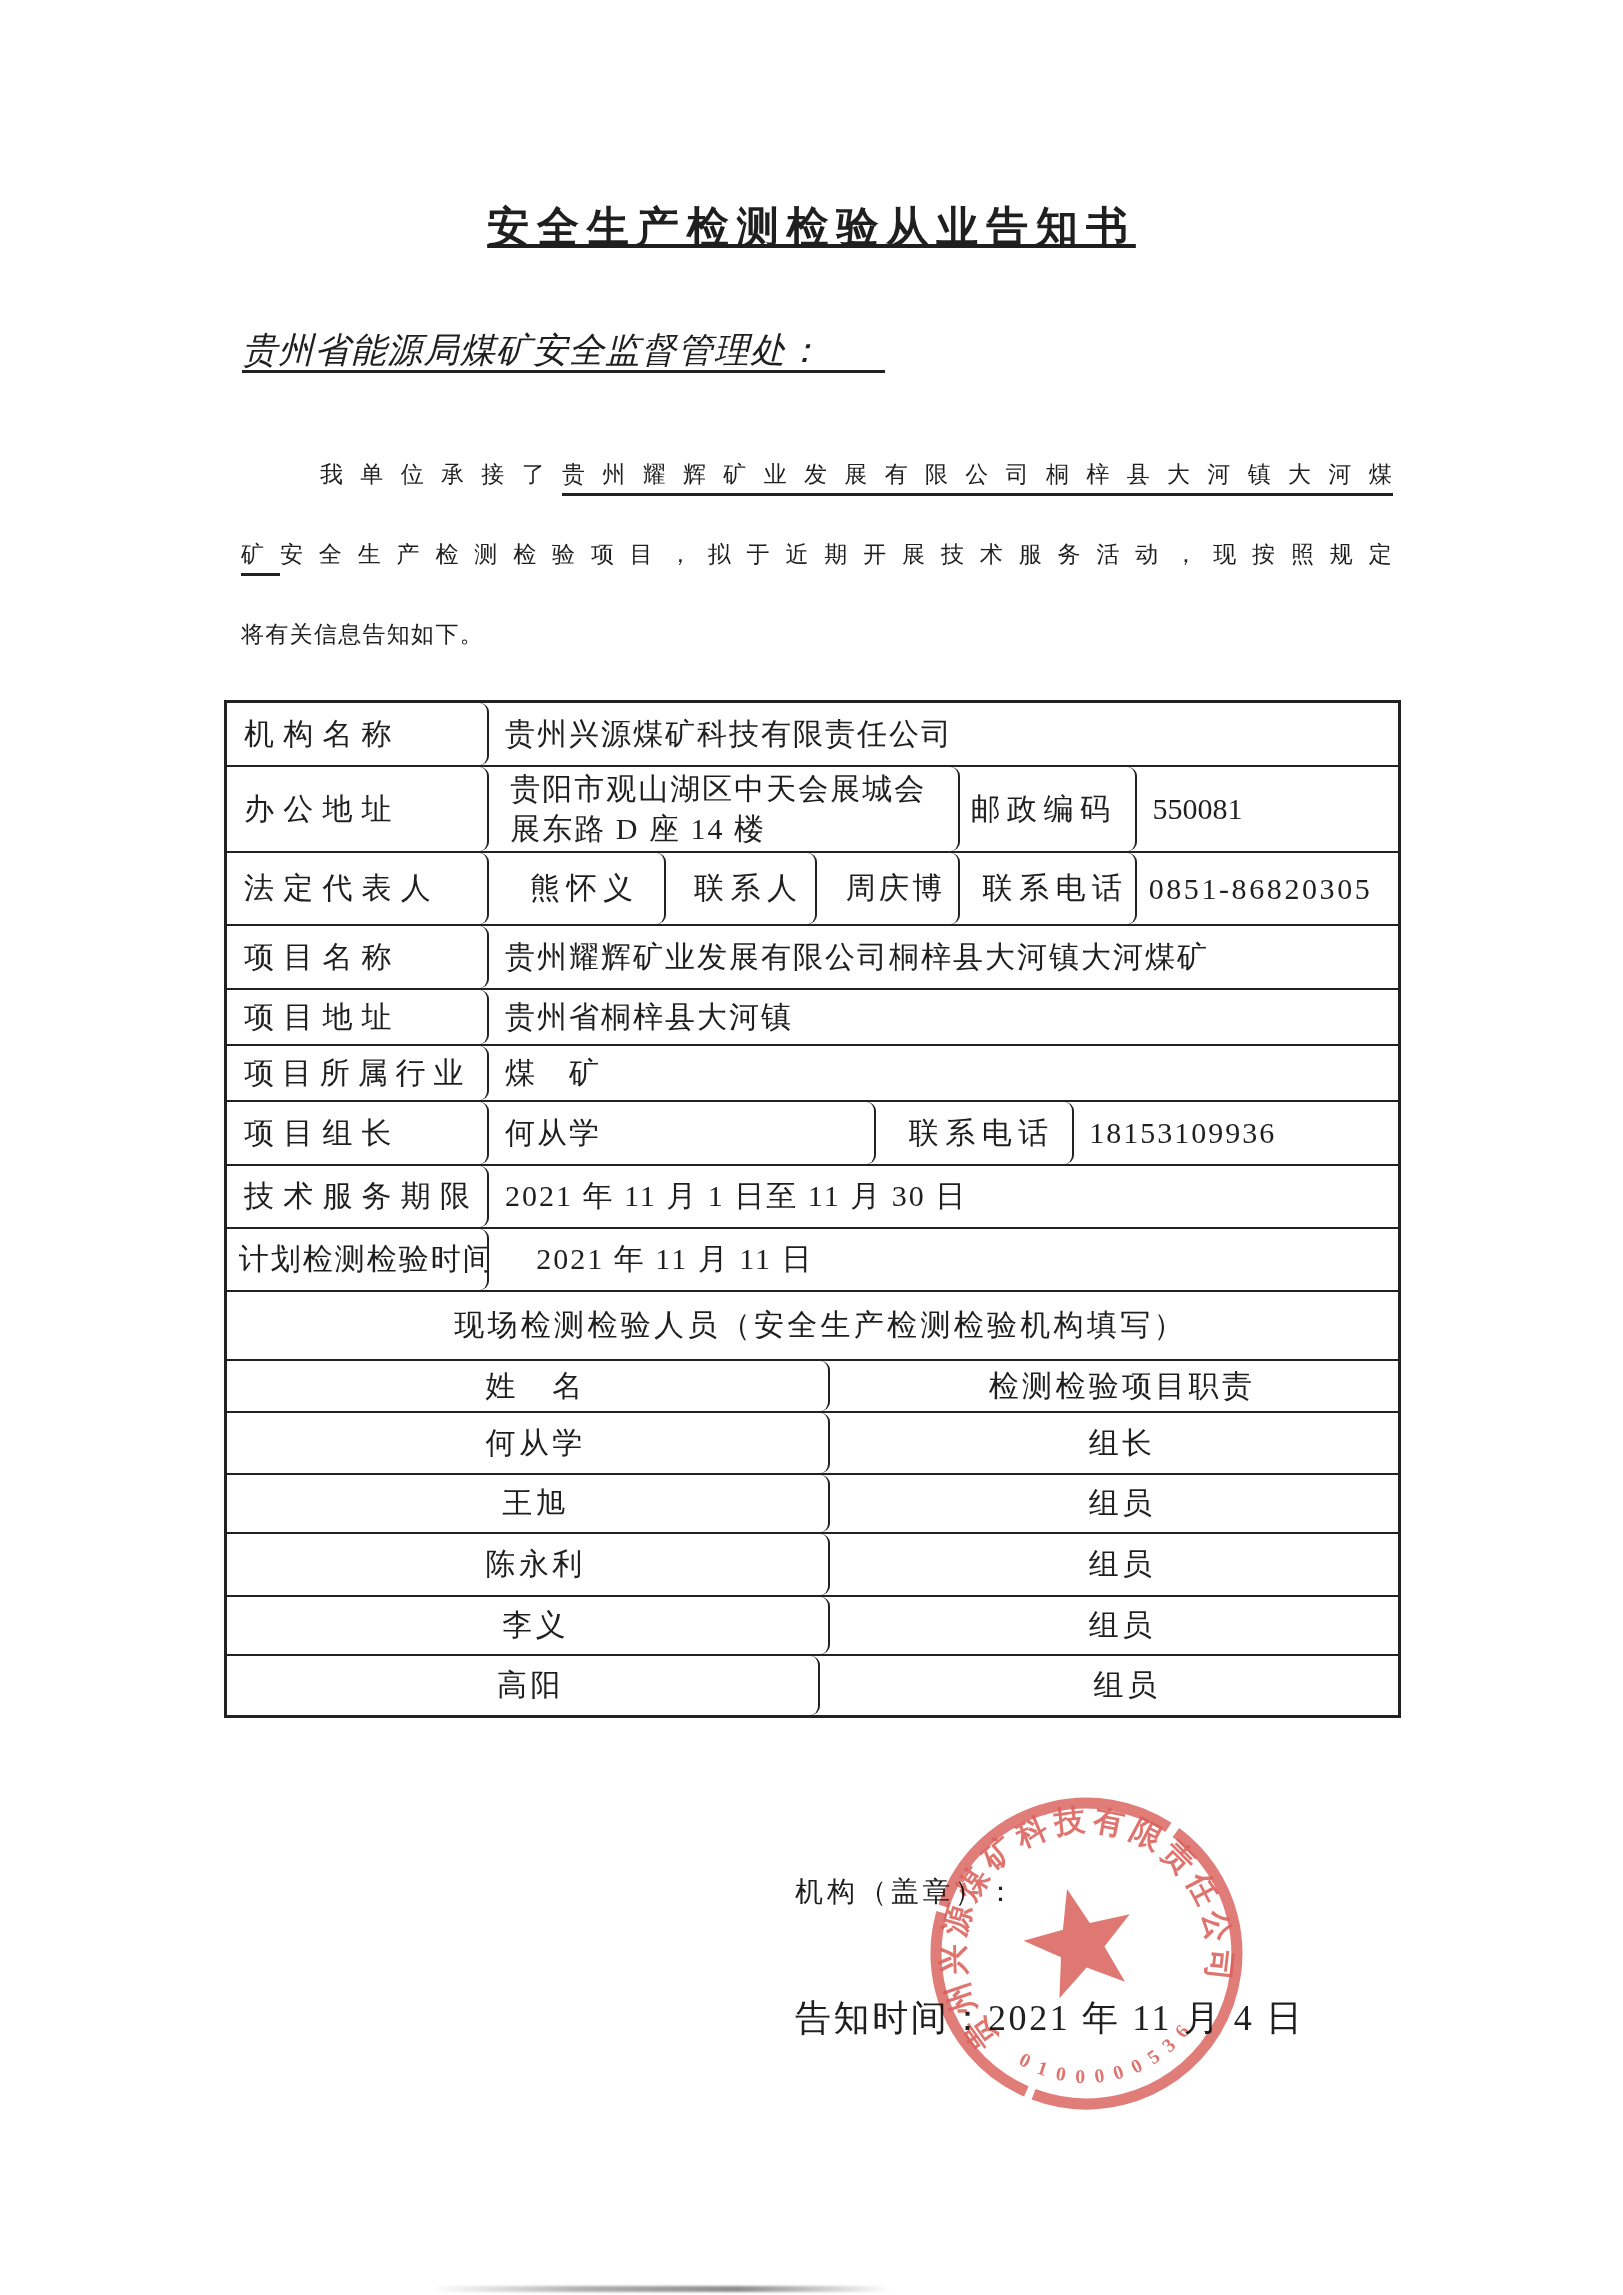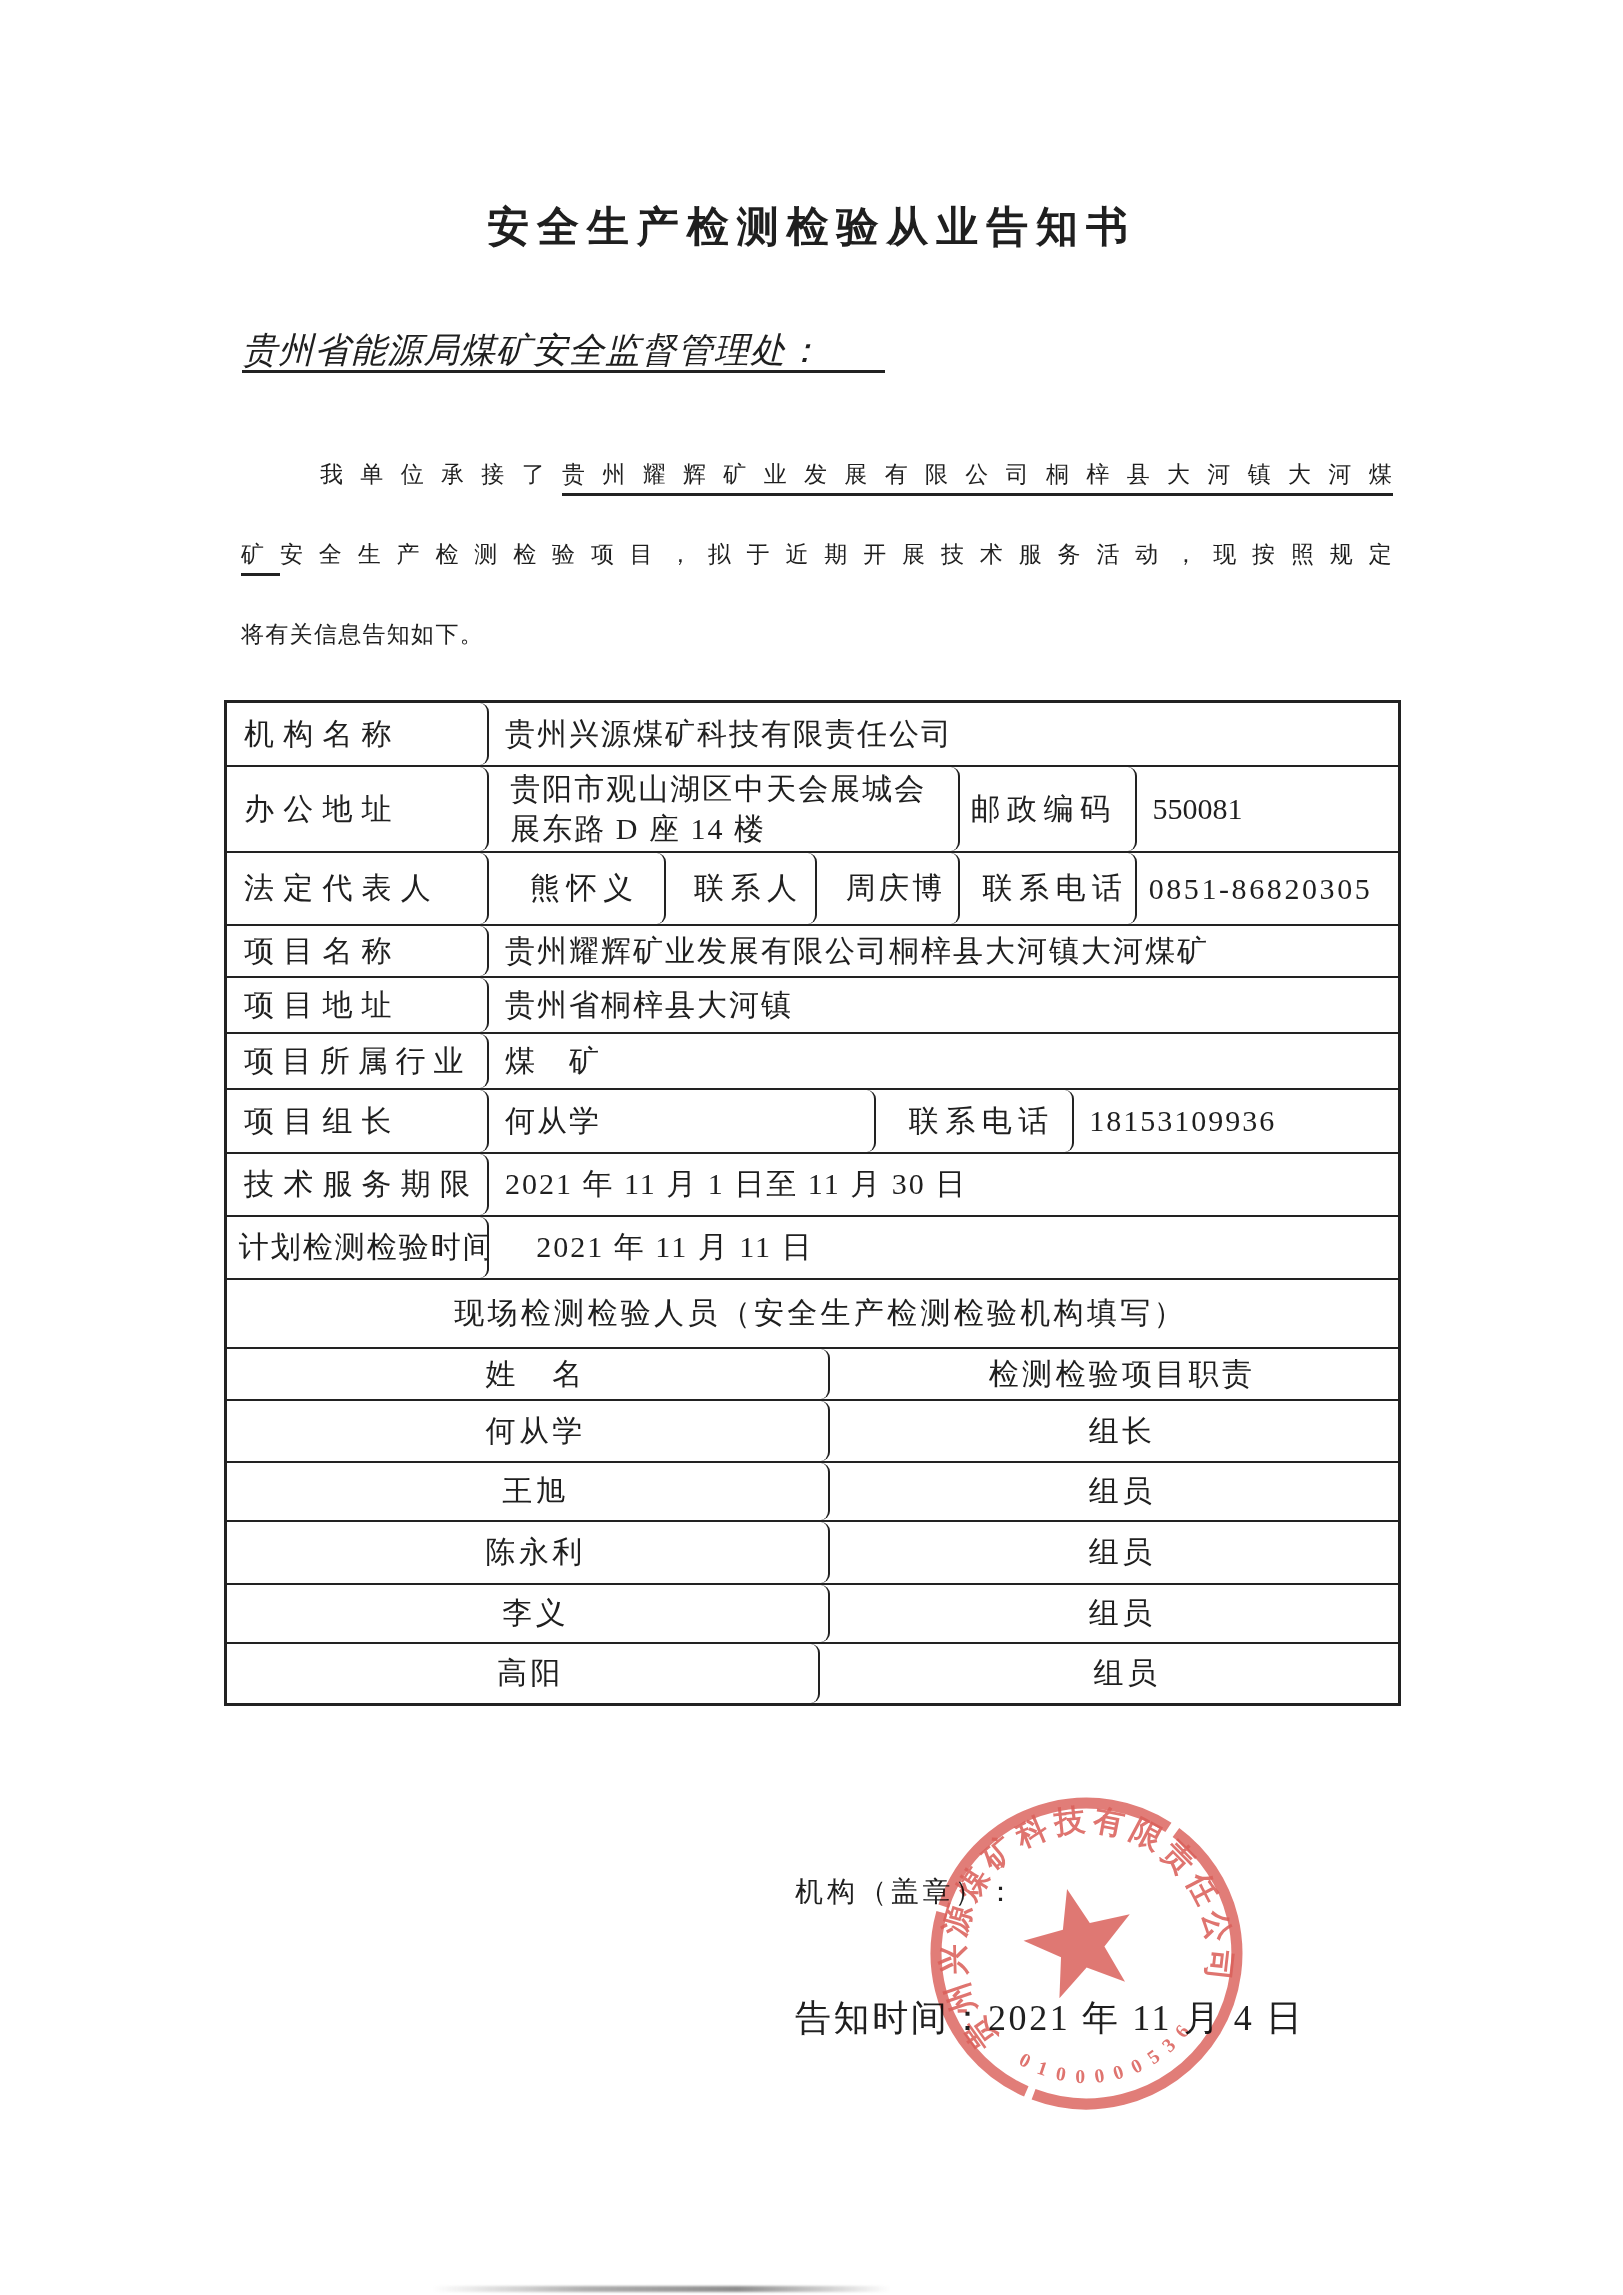--- a/index.html
+++ b/index.html
@@ -8,21 +8,21 @@
     width:1623px;height:2295px;
     background:#ffffff;
     font-family:"Liberation Serif","DejaVu Serif",serif;
     color:#1f1f1f;
     overflow:hidden;
   }
   
   .title{
     position:absolute;left:0;top:204px;width:100%;
     text-align:center;font-size:42px;font-weight:700;
-    letter-spacing:7.9px;line-height:1.1;
+    letter-spacing:7.9px;line-height:1.1;text-decoration:underline;
   }
   .salutation{
     position:absolute;left:242px;top:327px;
     font-size:35px;letter-spacing:1.3px;
   }
   .salutation .ul{border-bottom:3.3px solid #222;padding-bottom:0;padding-right:62px;font-style:italic;}
   
   .para{position:absolute;left:241px;top:450px;width:1152px;font-size:23px;letter-spacing:1.3px;}
   .para .pline{height:80px;line-height:50px;}
   .jst{text-align:justify;text-align-last:justify;}
@@ -106,21 +106,21 @@
 
     <div class="trow" style="height:73px">
       <div class="cell lab ls-wide" style="width:22.4%">法定代表人</div>
       <div class="cell cc ls-mid" style="width:15.1%">熊怀义</div>
       <div class="cell cc ls-mid" style="width:12.9%">联系人</div>
       <div class="cell cc ls-sm" style="width:12.2%">周庆博</div>
       <div class="cell cc ls-mid" style="width:15.1%">联系电话</div>
       <div class="cell" style="width:22.3%;padding-left:11.8px;letter-spacing:2.6px">0851-86820305</div>
     </div>
 
-    <div class="trow" style="height:52px">
+    <div class="trow" style="height:64px">
       <div class="cell lab ls-wide" style="width:22.4%">项目名称</div>
       <div class="cell ls-xs" style="width:77.6%">贵州耀辉矿业发展有限公司桐梓县大河镇大河煤矿</div>
     </div>
 
     <div class="trow" style="height:56px">
       <div class="cell lab ls-wide" style="width:22.4%">项目地址</div>
       <div class="cell ls-xs" style="width:77.6%">贵州省桐梓县大河镇</div>
     </div>
 
     <div class="trow" style="height:56px">

